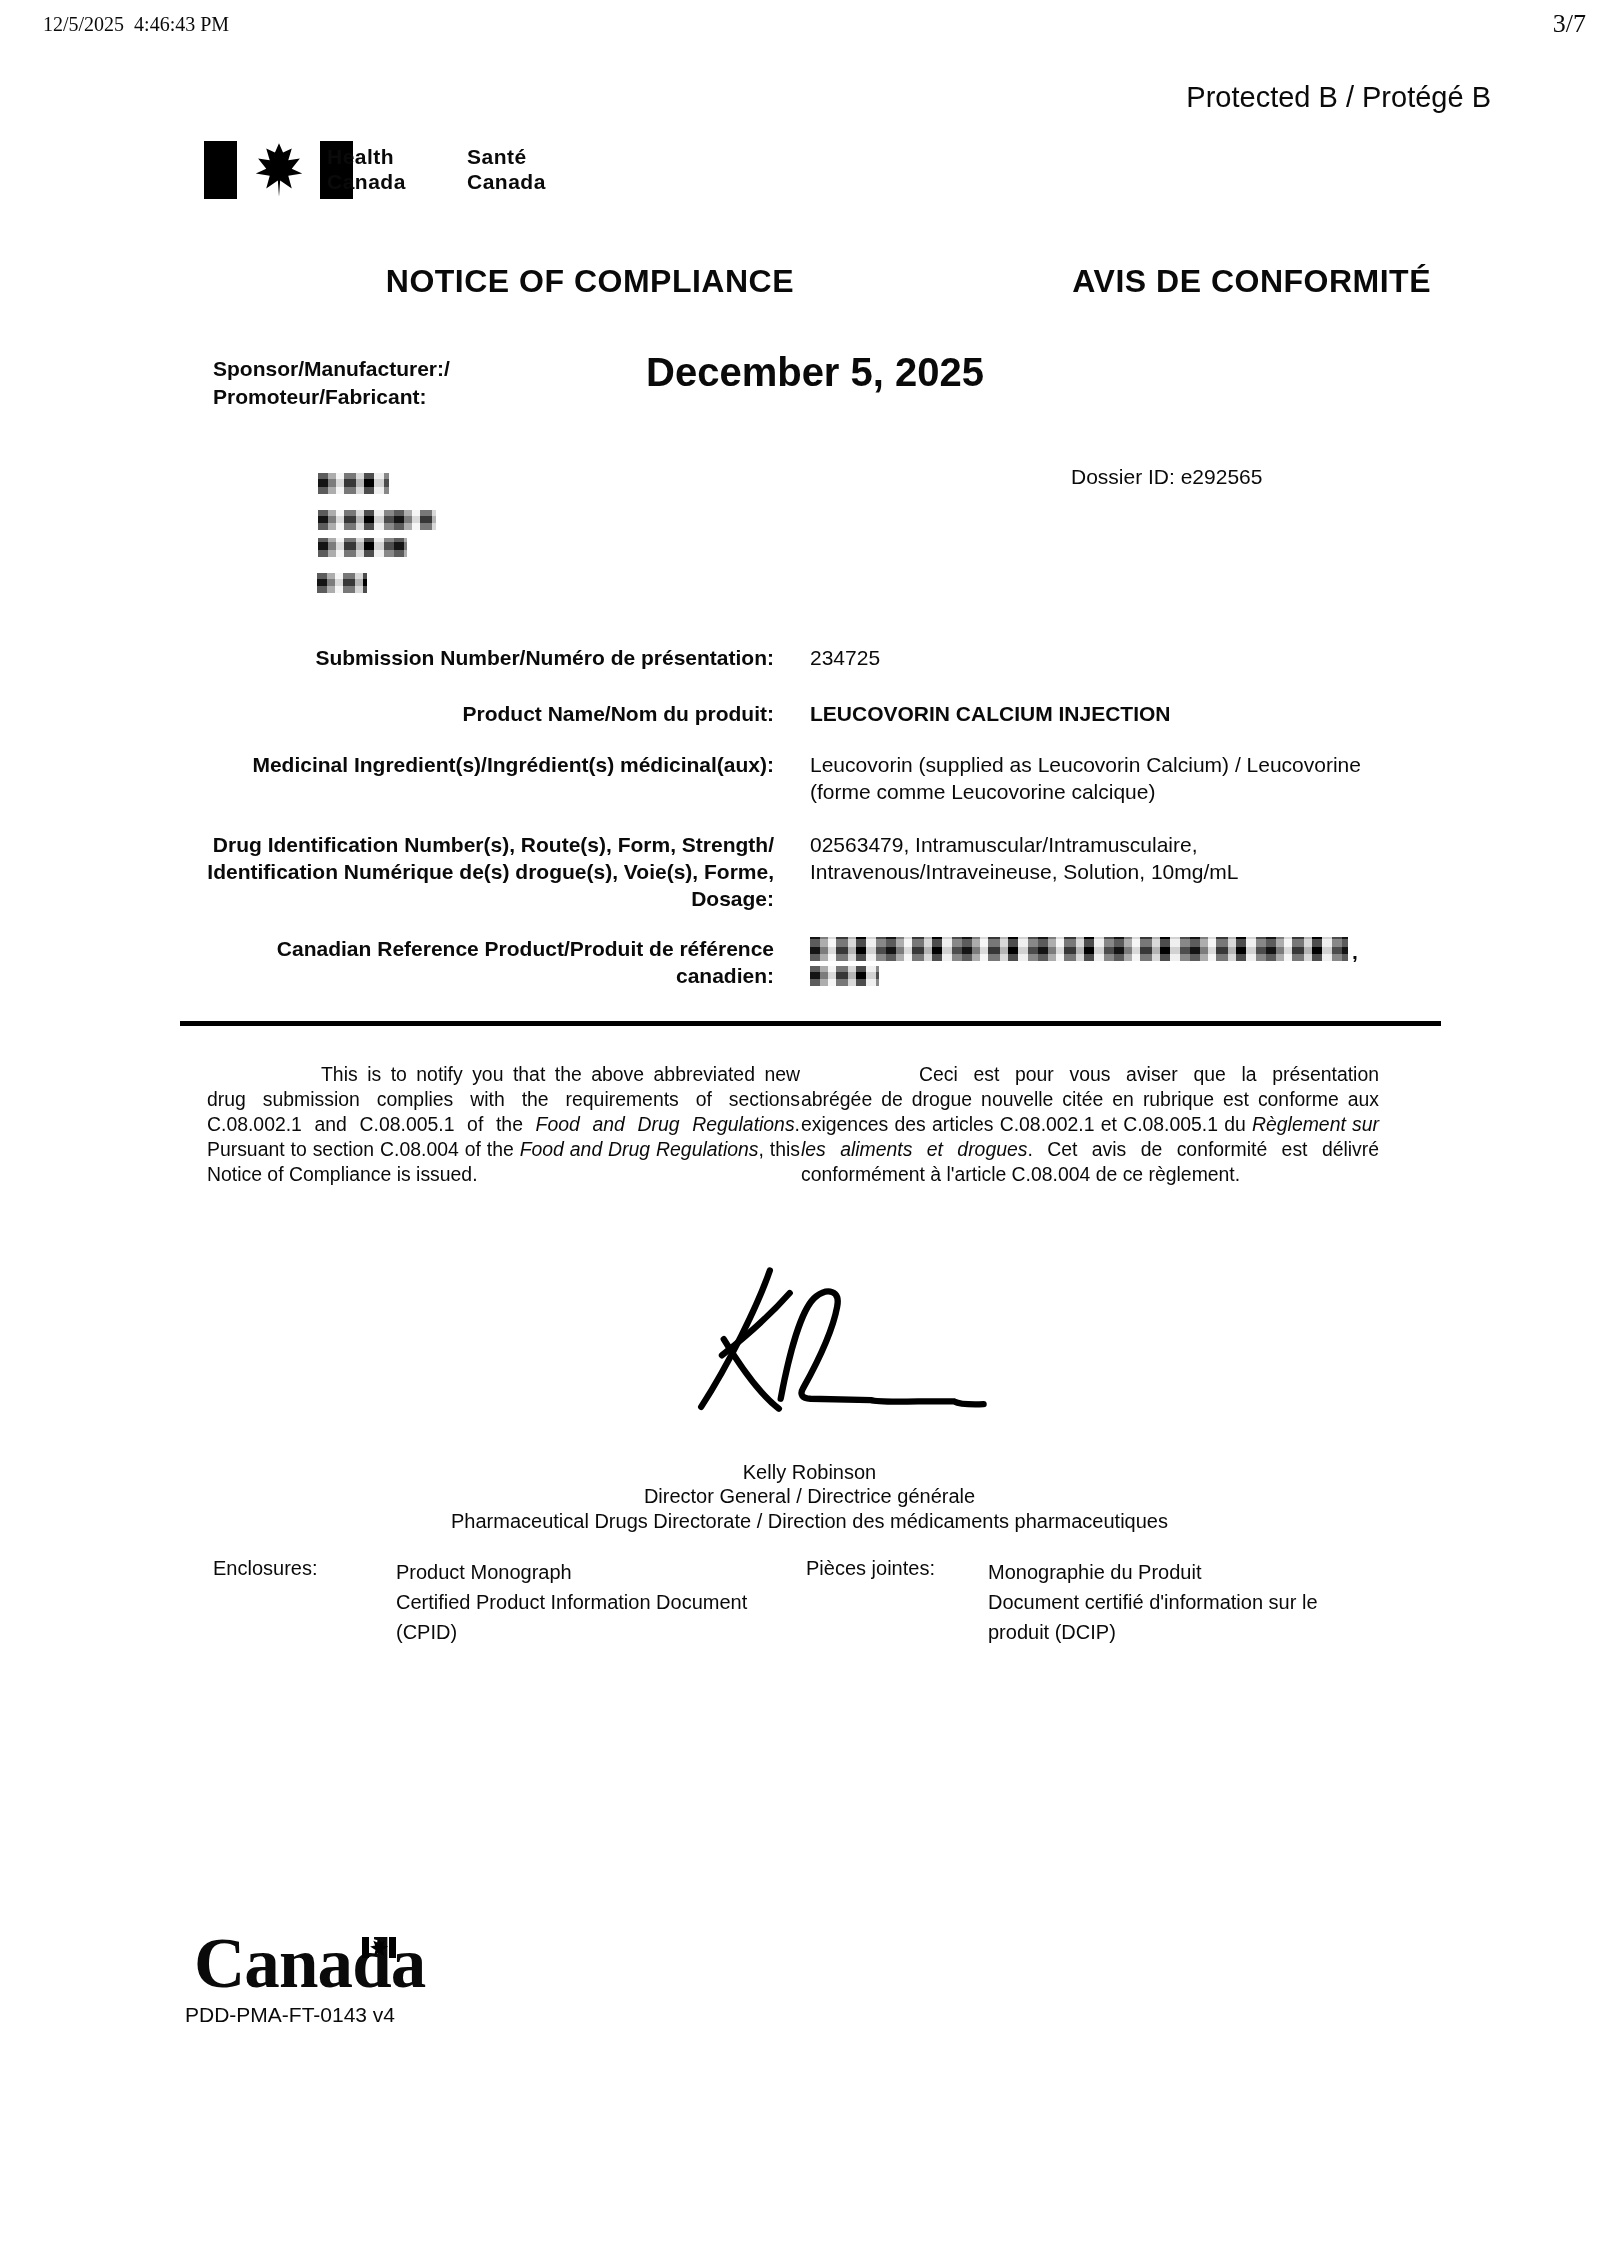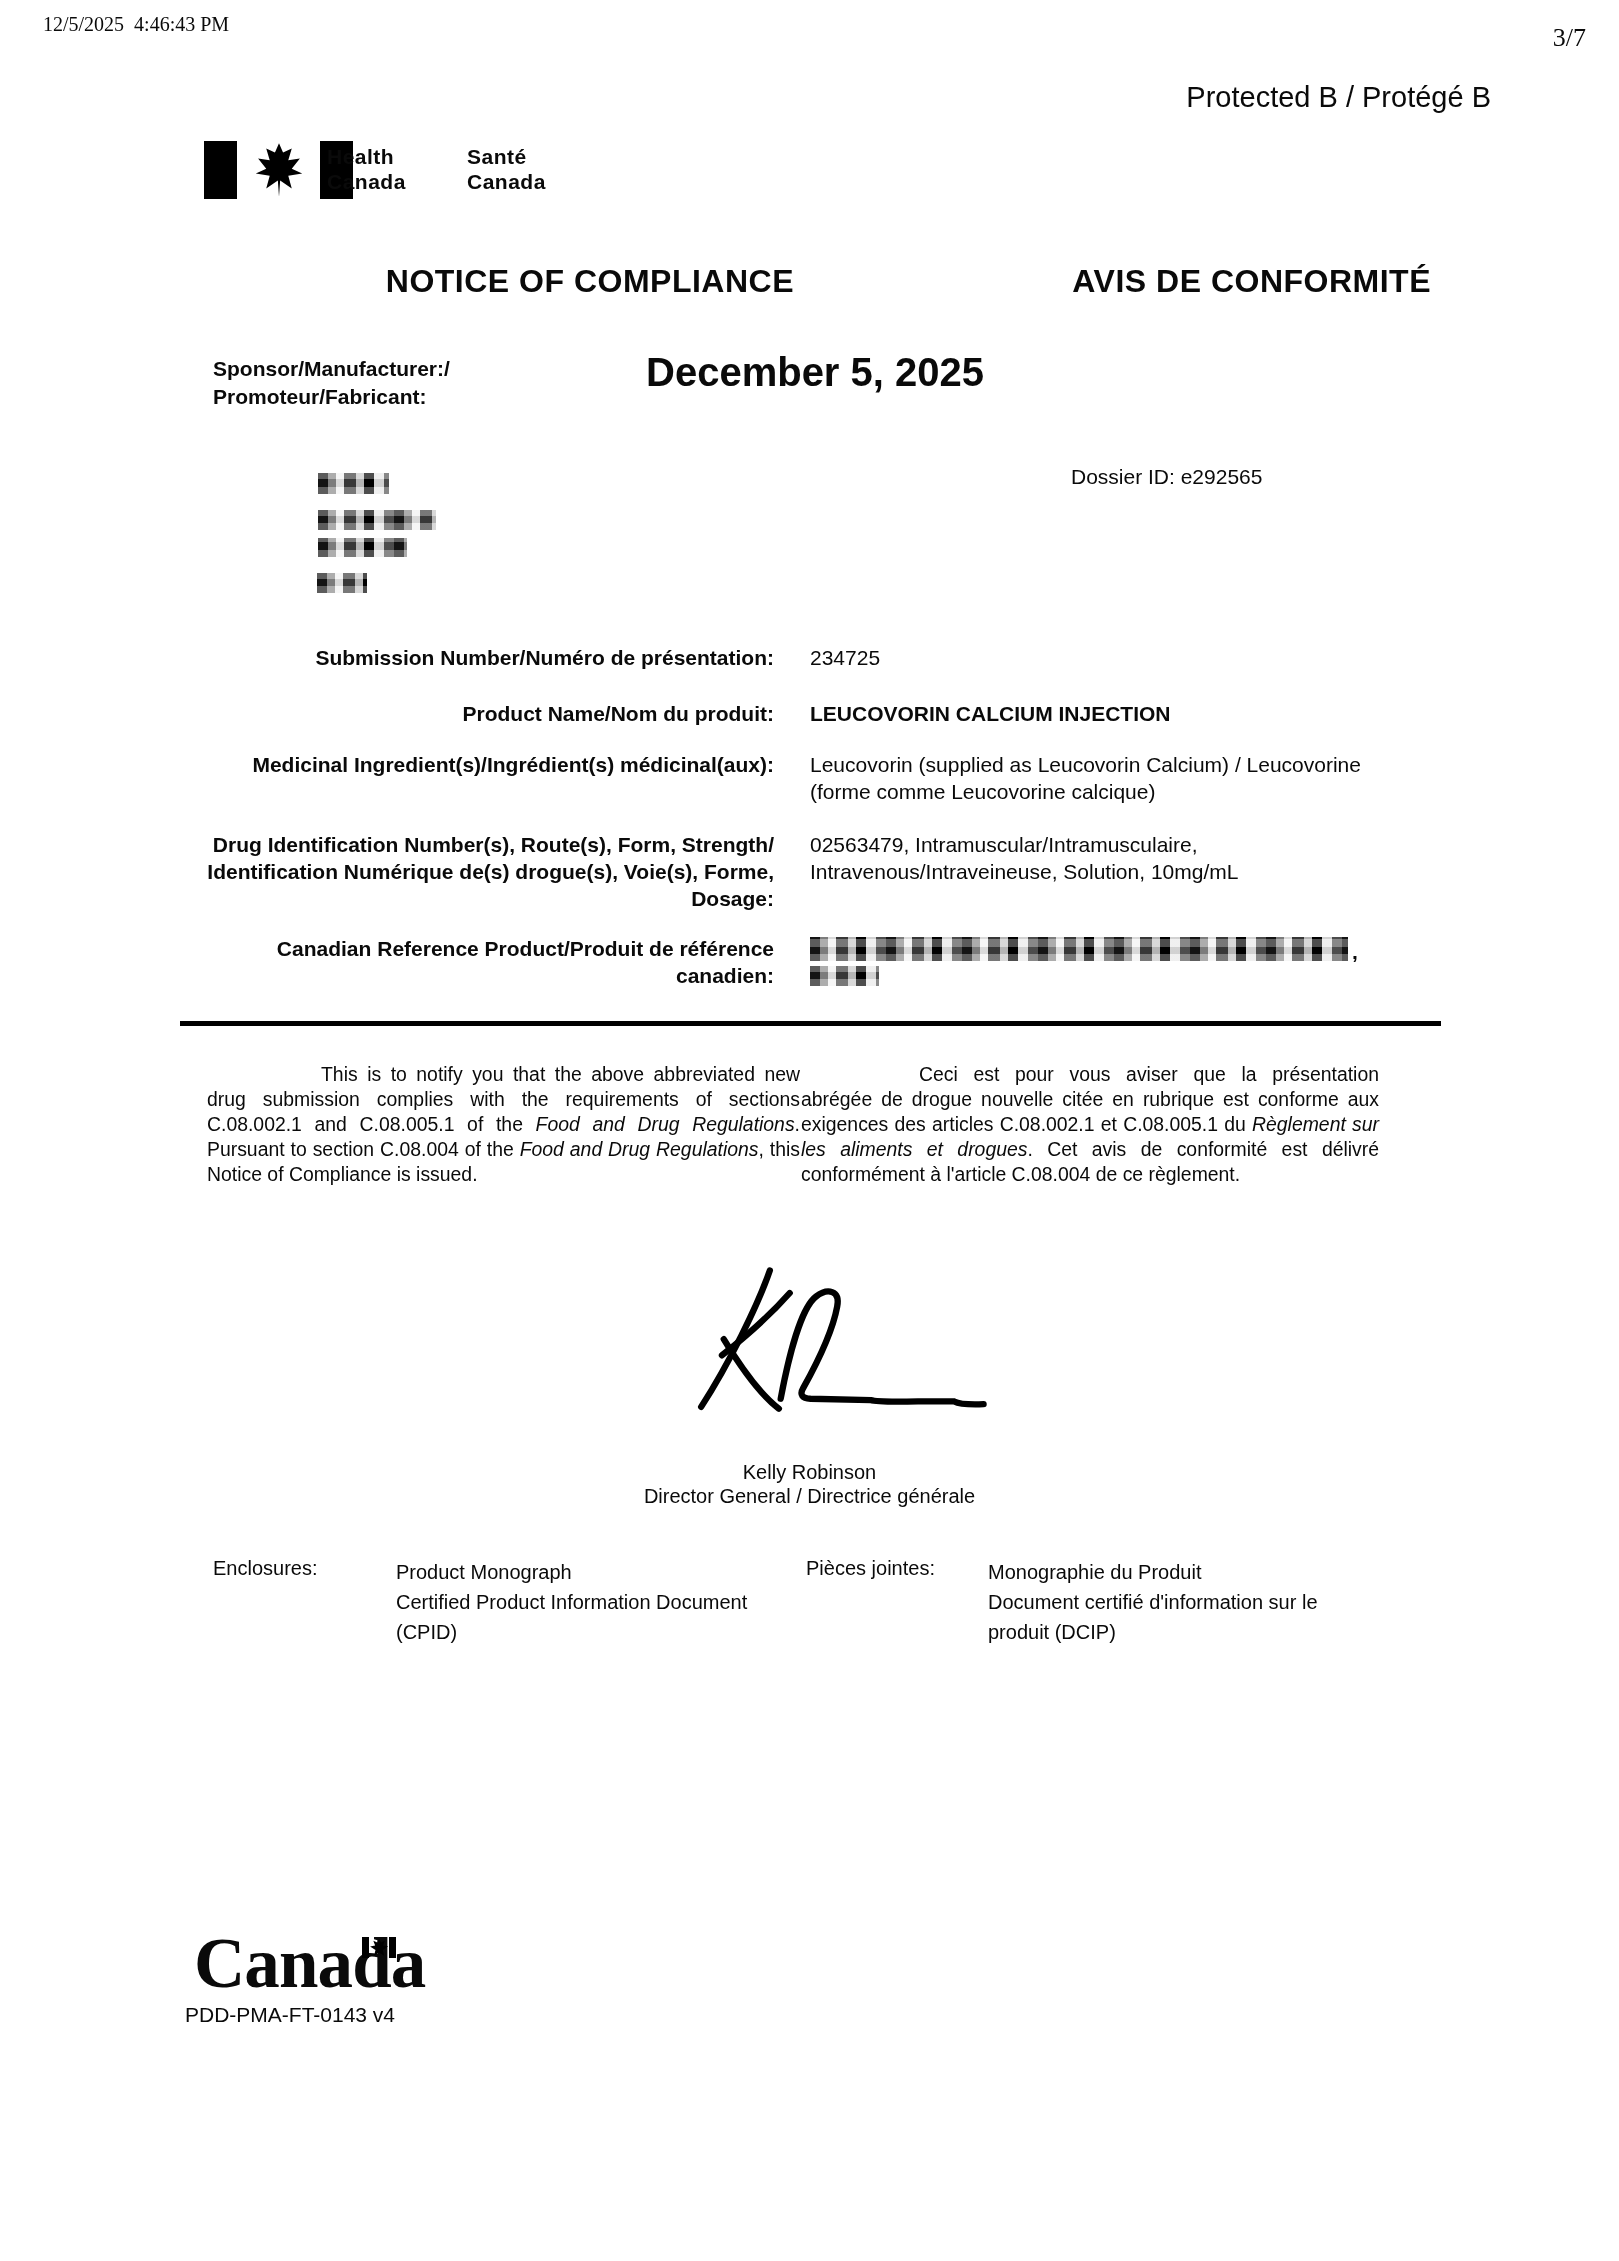--- a/index.html
+++ b/index.html
@@ -2,21 +2,21 @@
 <html style="font-size:7.2px"><head>
 <meta charset="utf-8">
 <style>
   * { margin:0; padding:0; box-sizing:border-box; }
   html,body { width:1619px; height:2261px; background:#ffffff; }
   body { position:relative; font-family:"Liberation Sans", sans-serif; color:#0a0a0a; }
 
   
   .print-stamp { position:absolute; top:12.7px; left:43px; font-family:"Liberation Serif", serif;
                  font-size:20px; white-space:pre; }
-  .page-num    { position:absolute; top:23px; right:33px; font-family:"Liberation Serif", serif;
+  .page-num    { position:absolute; top:9px; right:33px; font-family:"Liberation Serif", serif;
                  font-size:26px; }
   .protected   { position:absolute; top:81px; right:128px; font-size:29px; }
 
   
   .flag { position:absolute; left:204px; top:141px; width:149px; height:58px; }
   .flag .bar { position:absolute; top:0; width:33px; height:58px; background:#000; }
   .flag .bar.l { left:0; } .flag .bar.r { right:0; }
   .flag svg { position:absolute; left:33px; top:0; }
   .logo-en { position:absolute; left:327px;  top:144px; font-size:21px; font-weight:bold;
              line-height:25px; white-space:pre-line; letter-spacing:0.5px; }
@@ -164,20 +164,21 @@
     <path d="M232,16 C206,92 140,226 80,318"></path>
     <path d="M276,66 C230,118 172,168 126,204"></path>
     <path d="M130,168 C176,244 218,296 252,322"></path>
     <path d="M256,300 C274,204 302,98 334,74 C360,54 388,60 381,96 C370,156 326,240 306,276 C297,292 304,299 322,300 L455,303 Q470,308 560,306 L640,306 Q655,314 705,312"></path>
   </g>
 </svg>
 
 <div class="signatory">
   <div>Kelly Robinson</div>
   <div>Director General / Directrice générale</div>
+  <div>Pharmaceutical Drugs Directorate / Direction des médicaments pharmaceutiques</div>
 </div>
 
 <div class="enc-label-en">Enclosures:</div>
 <div class="enc-items-en">Product Monograph
 Certified Product Information Document
 (CPID)</div>
 <div class="enc-label-fr">Pièces jointes:</div>
 <div class="enc-items-fr">Monographie du Produit
 Document certifié d'information sur le
 produit (DCIP)</div>

